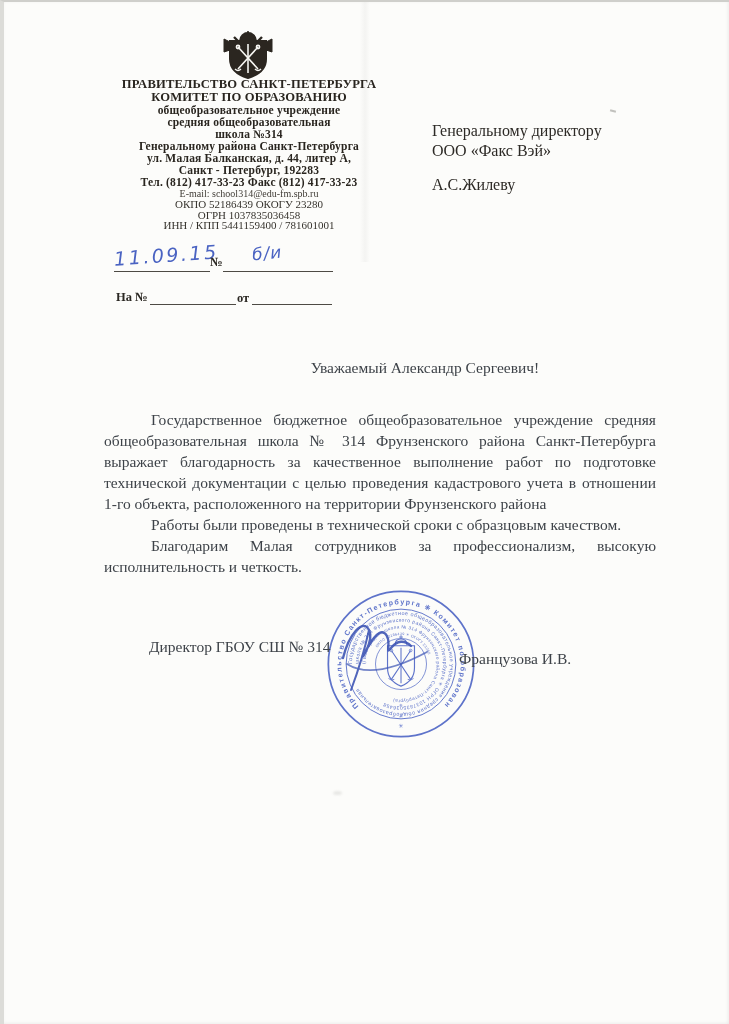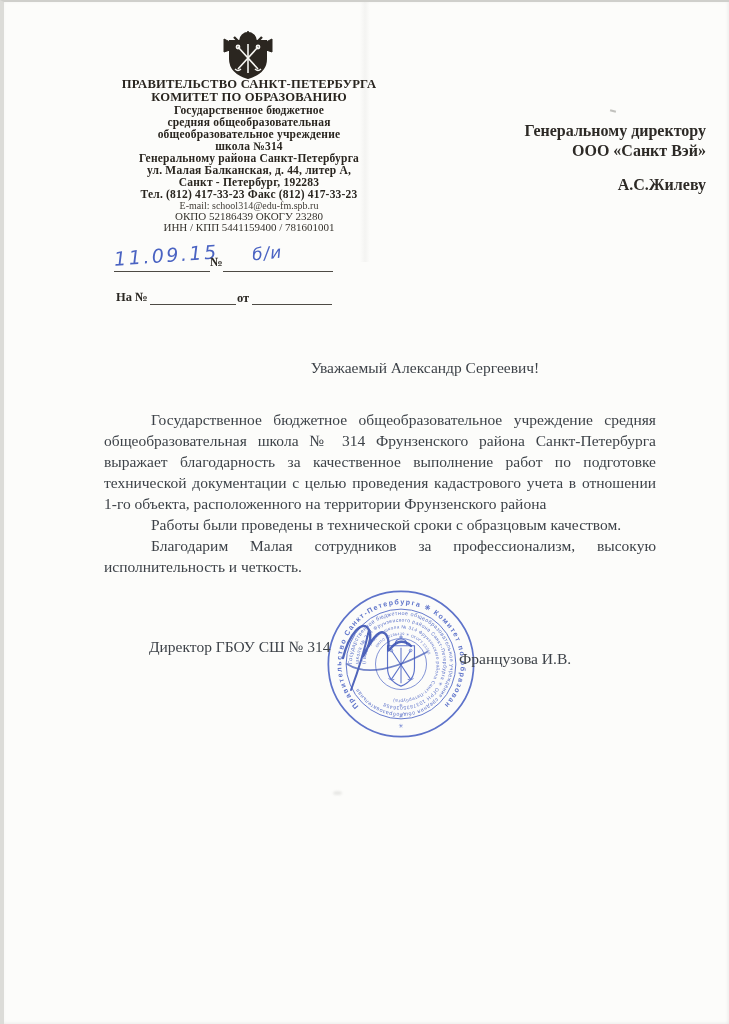--- a/index.html
+++ b/index.html
@@ -34,22 +34,22 @@
   .no-label{left:206px;top:253px;}
   .rule{position:absolute;border-bottom:1.4px solid #4d4a44;height:0;}
   .rule.r-date{left:110px;top:269px;width:96px;}
   .rule.r-num{left:219px;top:269px;width:110px;}
   .na-label{left:112px;top:288px;}
   .ot-label{left:233px;top:289px;}
   .rule.r-na{left:146px;top:302px;width:86px;}
   .rule.r-ot{left:248px;top:302px;width:80px;}
 
   
-  .addressee{position:absolute;left:428px;top:119px;width:274px;text-align:right;
-    font-weight:bold;font-size:16px;line-height:20px;color:#2d2a26;}
+  .addressee{position:absolute;left:428px;top:119px;width:274px;text-align:left;
+    font-weight:normal;font-size:16px;line-height:20px;color:#2d2a26;}
   .addressee .name{margin-top:14px;}
 
   
   .salutation{position:absolute;left:145px;top:357px;width:552px;text-align:center;
     font-size:15.5px;color:#3d4248;}
   .body-text{position:absolute;left:100px;top:407px;width:552px;
     font-size:15.5px;line-height:21px;color:#3d4248;text-align:justify;}
   .body-text p{margin:0;text-indent:47px;}
 
   
@@ -83,47 +83,47 @@
       <path d="M27 15 V44"></path>
       <circle cx="17" cy="18" r="1.6"></circle>
         <circle cx="37" cy="18" r="1.6"></circle>
       <path d="M14 40 q3 3 6 0 M34 40 q3 3 6 0" stroke-width="1.3"></path>
     </g>
   </svg>
 
   <div class="letterhead">
     <div class="lh-line big">ПРАВИТЕЛЬСТВО САНКТ-ПЕТЕРБУРГА</div>
     <div class="lh-line big">КОМИТЕТ ПО ОБРАЗОВАНИЮ</div>
-    <div class="lh-line">Государственное бюджетное</div>
+    <div class="lh-line">общеобразовательное учреждение</div>
     <div class="lh-line">средняя общеобразовательная</div>
-    <div class="lh-line">общеобразовательное учреждение</div>
     <div class="lh-line">школа №314</div>
     <div class="lh-line">Генеральному района Санкт-Петербурга</div>
     <div class="lh-line">ул. Малая Балканская, д. 44, литер А,</div>
     <div class="lh-line">Санкт - Петербург, 192283</div>
     <div class="lh-line">Тел. (812) 417-33-23 Факс (812) 417-33-23</div>
     <div class="lh-email">E-mail: school314@edu-fm.spb.ru</div>
     <div class="lh-code">ОКПО 52186439 ОКОГУ 23280</div>
+    <div class="lh-code">ОГРН 1037835036458</div>
     <div class="lh-code">ИНН / КПП 5441159400 / 781601001</div>
   </div>
 
   <div class="hand date-hand">11.09.15</div>
   <div class="ref-label no-label">№</div>
   <div class="hand num-hand">б/и</div>
   <div class="rule r-date"></div>
   <div class="rule r-num"></div>
 
   <div class="ref-label na-label">На №</div>
   <div class="rule r-na"></div>
   <div class="ref-label ot-label">от</div>
   <div class="rule r-ot"></div>
 
   <div class="addressee">
     <div>Генеральному директору</div>
-    <div>ООО «Санкт Вэй»</div>
+    <div>ООО «Факс Вэй»</div>
     <div class="name">А.С.Жилеву</div>
   </div>
 
   <div class="salutation">Уважаемый Александр Сергеевич!</div>
   <div class="body-text">
     <p>Государственное бюджетное общеобразовательное учреждение средняя общеобразовательная школа № 314 Фрунзенского района Санкт-Петербурга выражает благодарность за качественное выполнение работ по подготовке технической документации с целью проведения кадастрового учета в отношении 1-го объекта, расположенного на территории Фрунзенского района</p>
     <p>Работы были проведены в технической сроки с образцовым качеством.</p>
     <p>Благодарим Малая сотрудников за профессионализм, высокую исполнительность и четкость.</p>
   </div>
 

